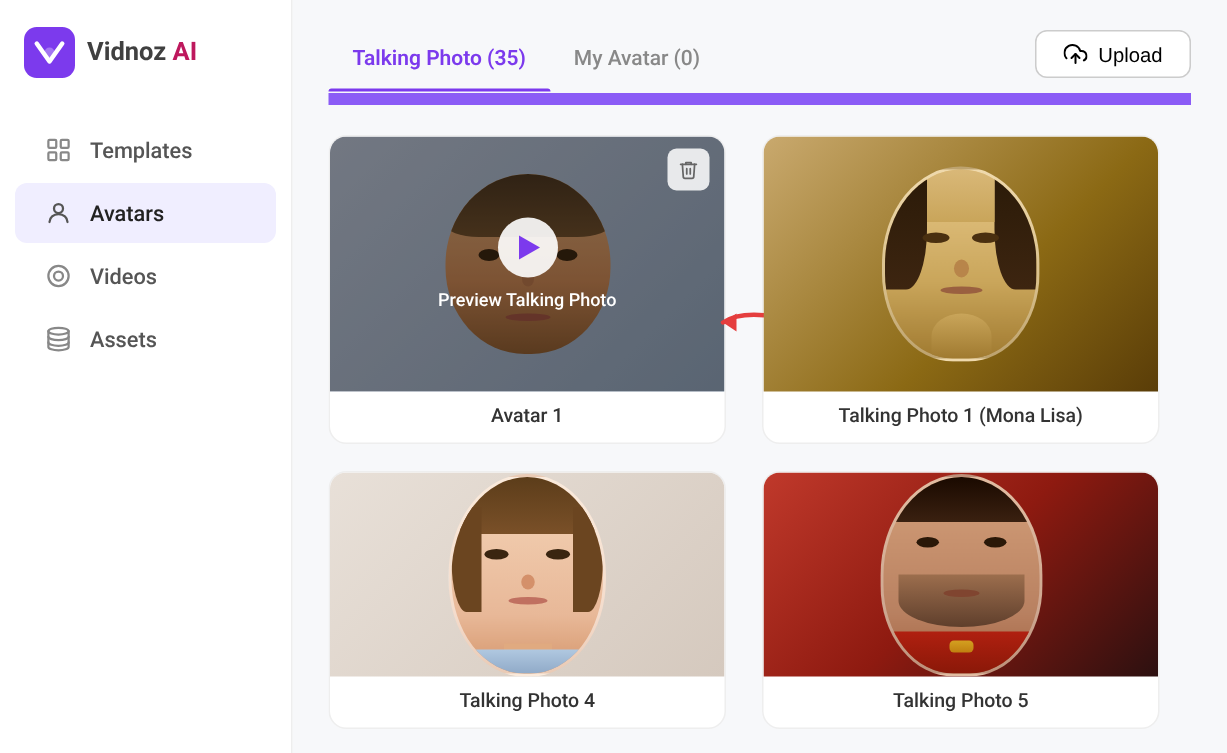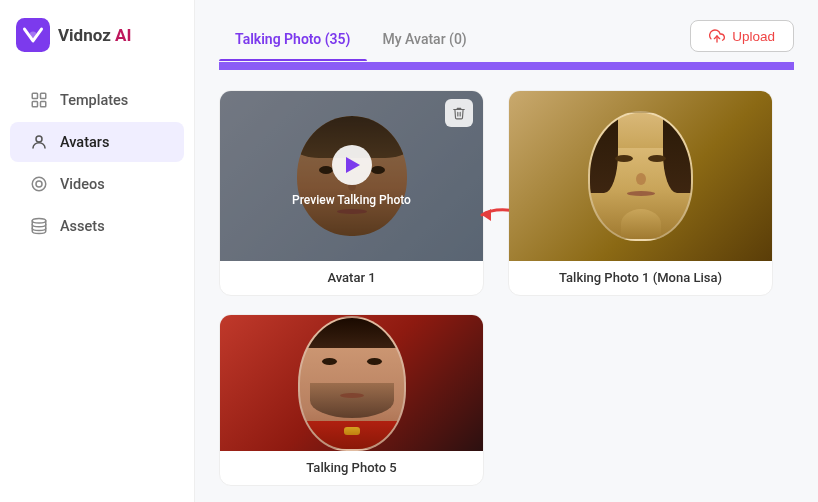--- a/index.html
+++ b/index.html
@@ -118,21 +118,21 @@
     .upload-btn {
       margin-left: auto;
       margin-bottom: 10px;
       display: flex;
       align-items: center;
       gap: 7px;
       padding: 7px 18px;
       border: 1.5px solid #ccc;
       border-radius: 8px;
       background: #fff;
-      color: #ef4444;
+      color: #000000;
       font-size: 13.5px;
       font-weight: 500;
       cursor: pointer;
     }
 
     
     .avatar-grid {
       display: grid;
       grid-template-columns: repeat(2, 265px);
       gap: 18px 24px;
@@ -374,20 +374,44 @@
           <div style="position:absolute;top:60px;left:50%;transform:translateX(-50%);width:10px;height:12px;background:#b8854a;border-radius:50%;"></div>
 
           <div style="position:absolute;top:78px;left:50%;transform:translateX(-50%);width:28px;height:5px;background:#9a6040;border-radius:50%;"></div>
 
           <div style="position:absolute;bottom:0;left:50%;transform:translateX(-50%);width:40px;height:30px;background:linear-gradient(180deg,#c9a55a 0%,#a07a30 100%);border-radius:50% 50% 0 0;"></div>
         </div>
       </div>
       <div class="card-label">Talking Photo 1 (Mona Lisa)</div>
     </div>
 
+    <div class="avatar-card">
+      <div class="card-img-wrap woman-bg">
+
+        <div style="width:105px;height:135px;border-radius:50% 50% 48% 48%;background:linear-gradient(180deg,#f5d5b8 0%,#e8b898 70%,#d4956a 100%);position:relative;overflow:hidden;border:2px solid rgba(255,255,255,0.5);">
+
+          <div style="position:absolute;top:0;left:0;right:0;height:38px;background:linear-gradient(180deg,#5c3d1a 0%,#7a5028 100%);border-radius:50% 50% 20% 20%;"></div>
+
+          <div style="position:absolute;top:20px;left:0;width:20px;height:70px;background:#6b4520;border-radius:0 0 0 50%;"></div>
+          <div style="position:absolute;top:20px;right:0;width:20px;height:70px;background:#6b4520;border-radius:0 0 50% 0;"></div>
+
+          <div style="position:absolute;top:48px;left:22px;width:16px;height:7px;background:#3a2510;border-radius:50%;"></div>
+          <div style="position:absolute;top:48px;right:22px;width:16px;height:7px;background:#3a2510;border-radius:50%;"></div>
+
+          <div style="position:absolute;top:65px;left:50%;transform:translateX(-50%);width:9px;height:10px;background:#d4906a;border-radius:50%;"></div>
+
+          <div style="position:absolute;top:80px;left:50%;transform:translateX(-50%);width:26px;height:5px;background:#c07060;border-radius:50%;"></div>
+
+          <div style="position:absolute;bottom:0;left:50%;transform:translateX(-50%);width:32px;height:20px;background:#e0aa80;"></div>
+
+          <div style="position:absolute;bottom:0;left:0;right:0;height:16px;background:linear-gradient(180deg,#b0c8e0 0%,#90aac8 100%);"></div>
+        </div>
+      </div>
+      <div class="card-label">Talking Photo 4</div>
+    </div>
 
     <div class="avatar-card">
       <div class="card-img-wrap elon-bg">
 
         <div style="width:108px;height:135px;border-radius:50% 50% 45% 45%;background:linear-gradient(180deg,#d4a07a 0%,#b88060 70%,#a06040 100%);position:relative;overflow:hidden;border:2px solid rgba(255,255,255,0.3);">
 
           <div style="position:absolute;top:0;left:0;right:0;height:30px;background:linear-gradient(180deg,#1a0a00 0%,#3a2010 100%);border-radius:50% 50% 10% 10%;"></div>
 
           <div style="position:absolute;top:40px;left:22px;width:15px;height:7px;background:#2a1808;border-radius:50%;"></div>
           <div style="position:absolute;top:40px;right:22px;width:15px;height:7px;background:#2a1808;border-radius:50%;"></div>

